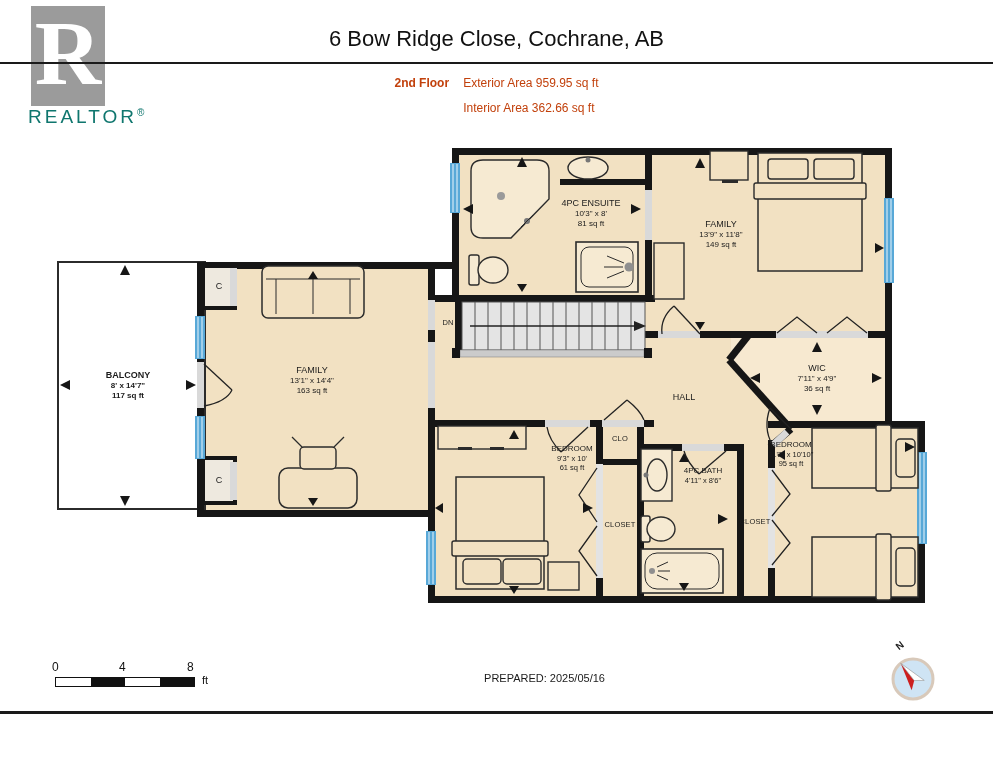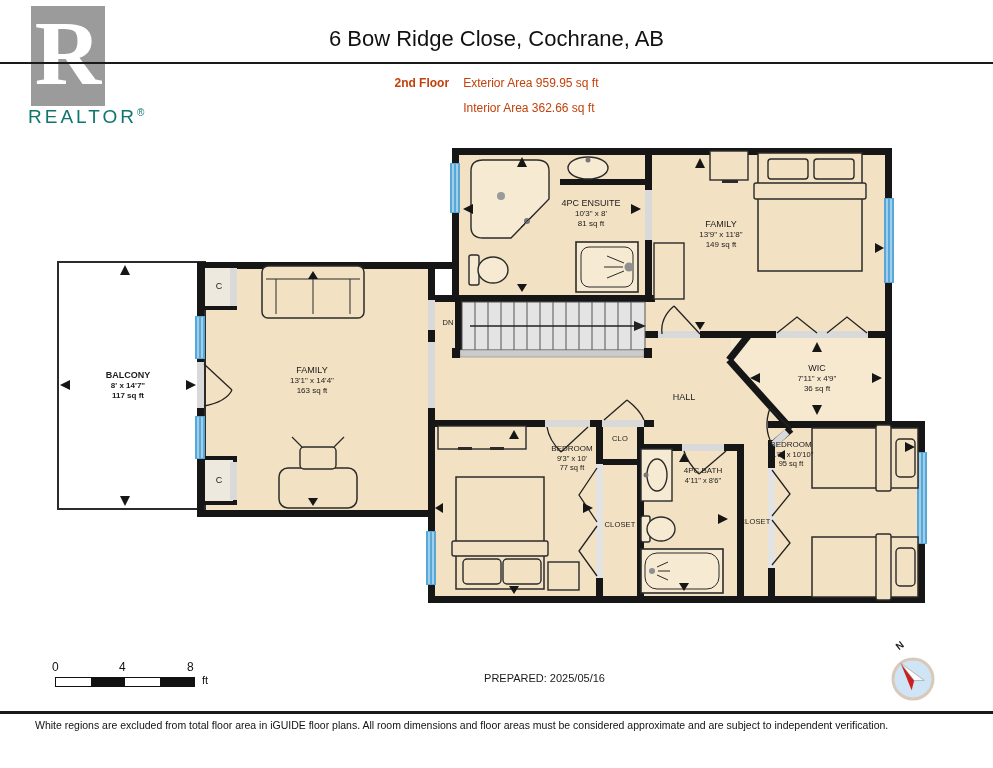--- a/index.html
+++ b/index.html
@@ -371,21 +371,21 @@
     <span class="l1">WIC</span>
     <span class="l2">7'11" x 4'9"</span>
     <span class="l3">36 sq ft</span>
   </div>
   <div class="rlabel" style="left:684px;top:392px;">
     <span class="l1">HALL</span>
   </div>
   <div class="rlabel sm" style="left:572px;top:444px;">
     <span class="l1">BEDROOM</span>
     <span class="l2">9'3" x 10'</span>
-    <span class="l3">77 sq ft</span>
+    <span class="l3">61 sq ft</span>
   </div>
   <div class="rlabel sm" style="left:791px;top:440px;">
     <span class="l1">BEDROOM</span>
     <span class="l2">11'2" x 10'10"</span>
     <span class="l3">95 sq ft</span>
   </div>
   <div class="rlabel sm" style="left:703px;top:466px;">
     <span class="l1">4PC BATH</span>
     <span class="l2">4'11" x 8'6"</span>
   </div>
@@ -417,14 +417,13 @@
         <i class="b"></i>
         <i class="w"></i>
         <i class="b"></i>
       </div>
     <span class="unit">ft</span>
   </div>
   <div class="prepared">PREPARED: 2025/05/16</div>
   <span class="compass-n">N</span>
 
   <div class="footer-rule"></div>
-  <div class="disclaimer">White regions are excluded from total floor area in iGUIDE floor plans. All room dimensions and floor areas must be considered approximate and are subject to independent verification.</div>
 </div>
 
 </body></html>

